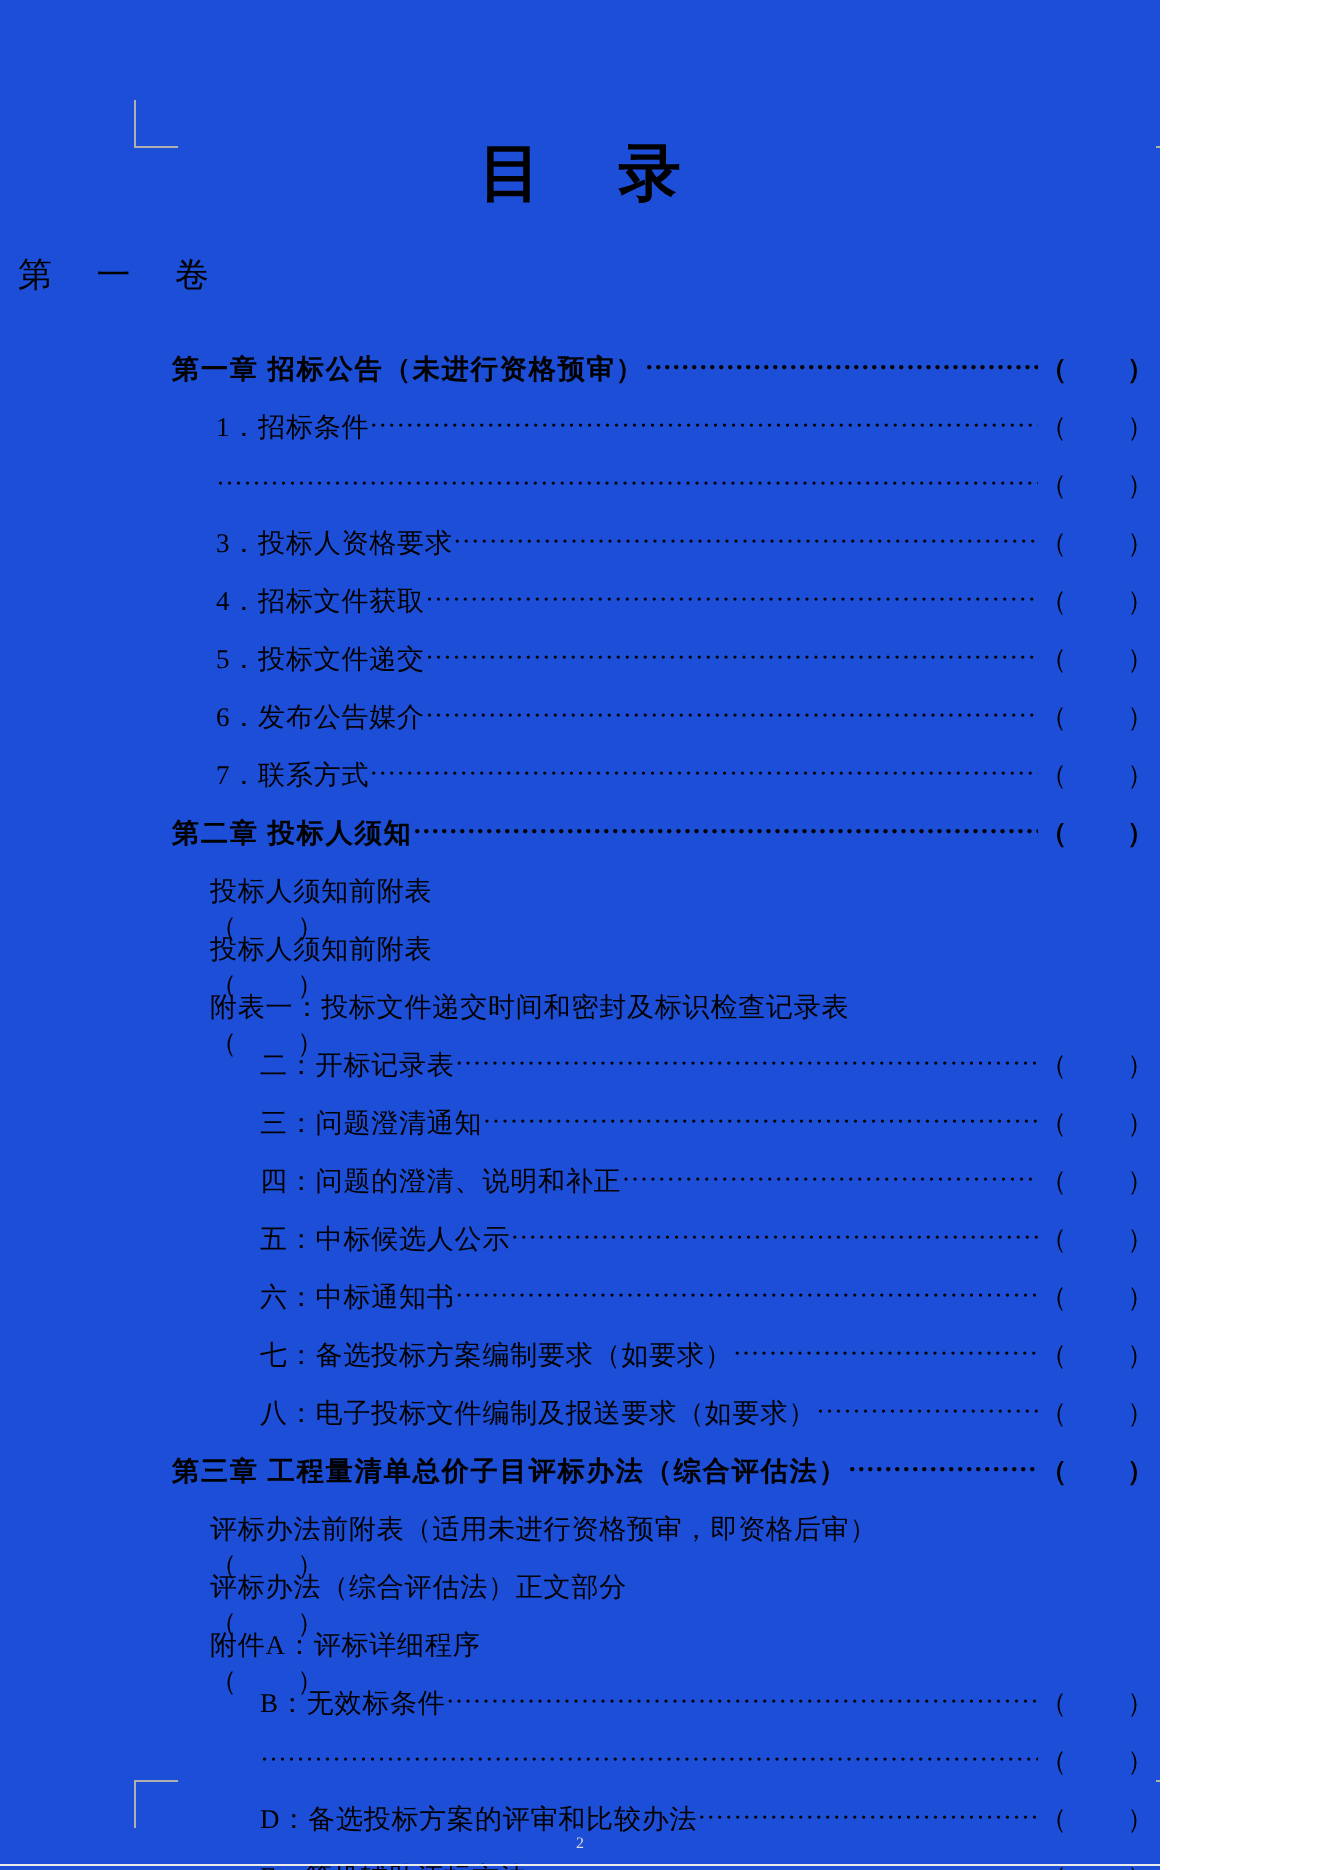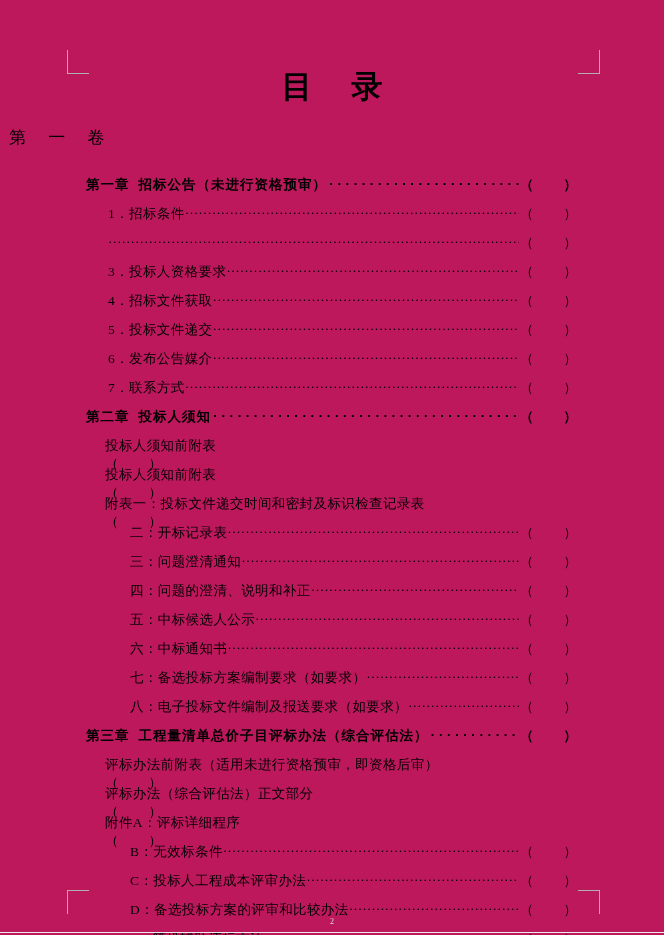--- a/index.html
+++ b/index.html
@@ -2,23 +2,23 @@
 <html><head>
 <meta charset="utf-8">
 <style>
   html, body {
     margin: 0;
     padding: 0;
     background: #ffffff;
   }
   #page {
     position: relative;
-    width: 664px;
+    width: 580px;
     height: 935px;
-    background: #be185d;
+    background: #1d4ed8;
     font-family: "Liberation Serif", "DejaVu Serif", serif;
     color: #000000;
     overflow: hidden;
     box-sizing: border-box;
   }
 
   
   .crop {
     position: absolute;
     width: 21px;
@@ -101,21 +101,21 @@
   }
   .toc-page .lp { display: inline-block; }
   .toc-page .num {
     display: inline-block;
     width: 30px;
     text-align: center;
   }
   .toc-page .rp { display: inline-block; }
 
   
-  .lvl-0 { font-family: Liberation Mono, monospace; font-weight: bold; font-size: 13.5px; padding-left: 0px; }
+  .lvl-0 { font-family: Liberation Serif, serif; font-weight: bold; font-size: 13.5px; padding-left: 0px; }
   .lvl-0 .toc-label { letter-spacing: 1px; }
   .lvl-1 { padding-left: 22px; }
   .lvl-2 { padding-left: 19px; flex-direction: column; }
   .lvl-3 { padding-left: 44px; }
 
   
   .footer-num {
     position: absolute;
     left: 0; right: 0;
     top: 917px;
@@ -258,21 +258,20 @@
         <span class="toc-label">附件A：评标详细程序</span>
         <span class="toc-dots"></span>
         <span class="toc-page"><span class="lp">（</span><span class="num"></span><span class="rp">）</span></span>
       </div>
       <div class="toc-row lvl-3">
         <span class="toc-label">B：无效标条件</span>
         <span class="toc-dots"></span>
         <span class="toc-page"><span class="lp">（</span><span class="num"></span><span class="rp">）</span></span>
       </div>
       <div class="toc-row lvl-3">
-        <span class="toc-label">C：投标人工程成本评审办法</span>
         <span class="toc-dots"></span>
         <span class="toc-page"><span class="lp">（</span><span class="num"></span><span class="rp">）</span></span>
       </div>
       <div class="toc-row lvl-3">
         <span class="toc-label">D：备选投标方案的评审和比较办法</span>
         <span class="toc-dots"></span>
         <span class="toc-page"><span class="lp">（</span><span class="num"></span><span class="rp">）</span></span>
       </div>
       <div class="toc-row lvl-3">
         <span class="toc-label">E：算机辅助评标方法</span>

